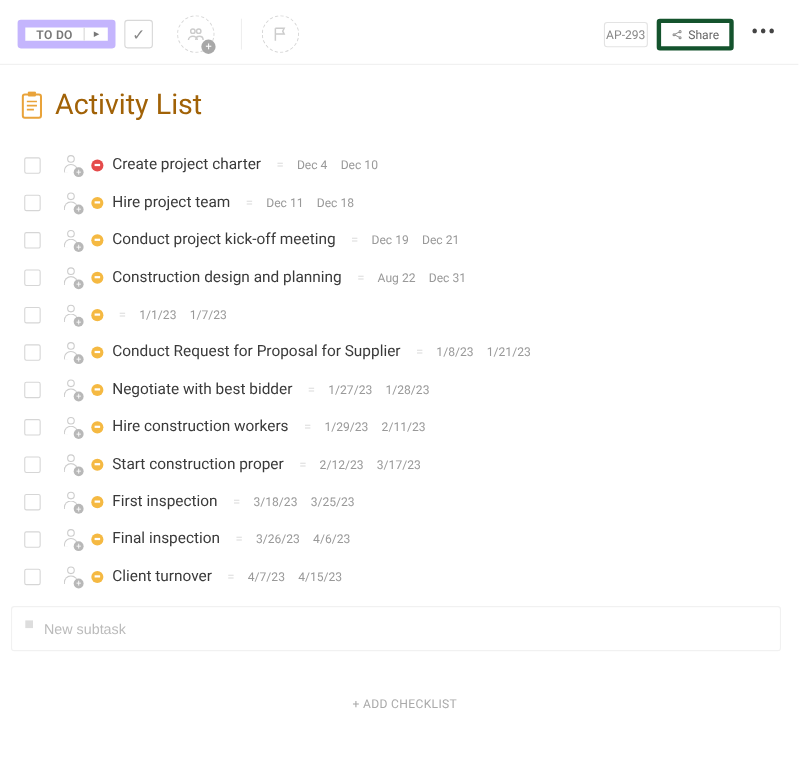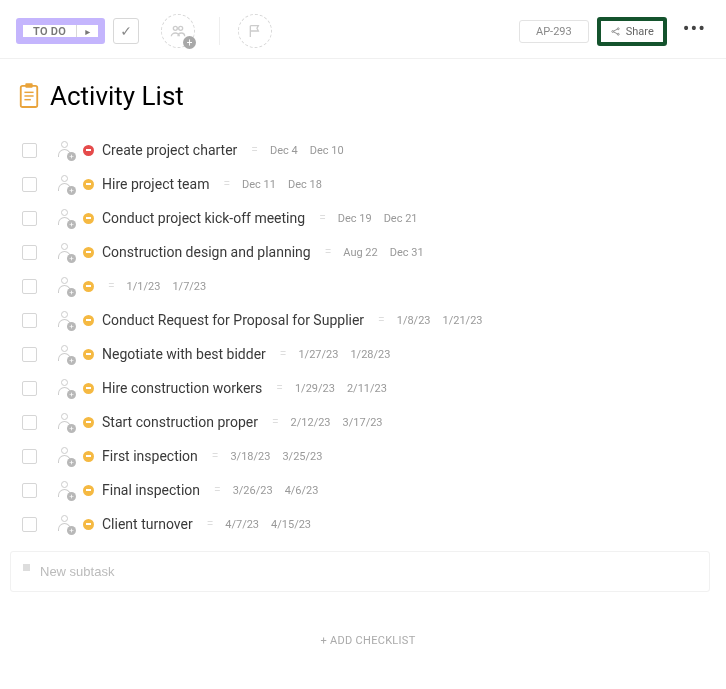--- a/index.html
+++ b/index.html
@@ -87,21 +87,21 @@
   .divider-v {
     width: 1px;
     height: 28px;
     background: #eee;
     margin: 0 6px 0 16px;
   }
   .spacer { flex: 1; }
   .id-chip {
     border: 1px solid #e3e3e3;
     border-radius: 3px;
-    padding: 4px 16px;
+    padding: 4px 1px;
     font-size: 11px;
     color: #888;
   }
   .share-btn {
     border: 4px solid #14532d;
     border-radius: 3px;
     padding: 4px 9px;
     font-size: 11px;
     color: #666;
     display: flex;
@@ -122,21 +122,21 @@
   
   .title-row {
     display: flex;
     align-items: center;
     gap: 10px;
     padding: 22px 18px 18px 18px;
   }
   .title-icon { width: 22px; height: 26px; }
   .title-text {
     font-size: 26px;
-    color: #000000;
+    color: #a16207;
     font-weight: 400;
   }
 
   
   .tasks { padding: 4px 8px 0 22px; }
   .task-row {
     display: flex;
     align-items: center;
     gap: 8px;
     padding: 7px 0;

